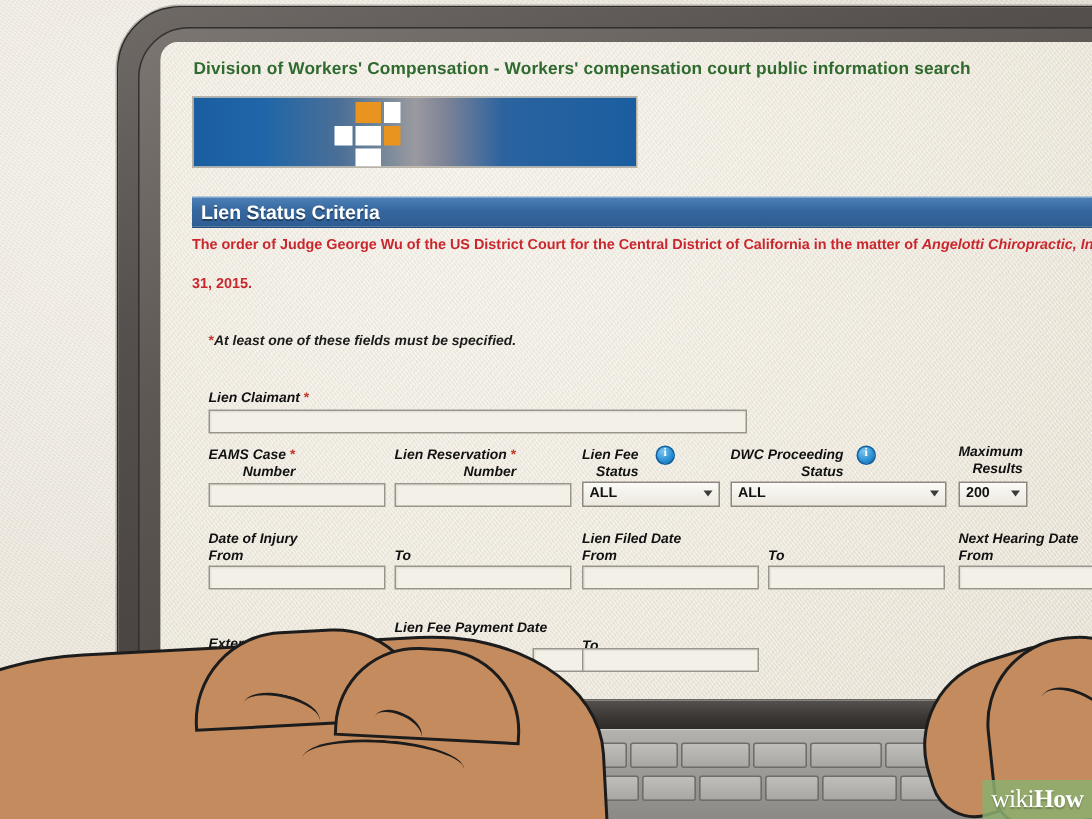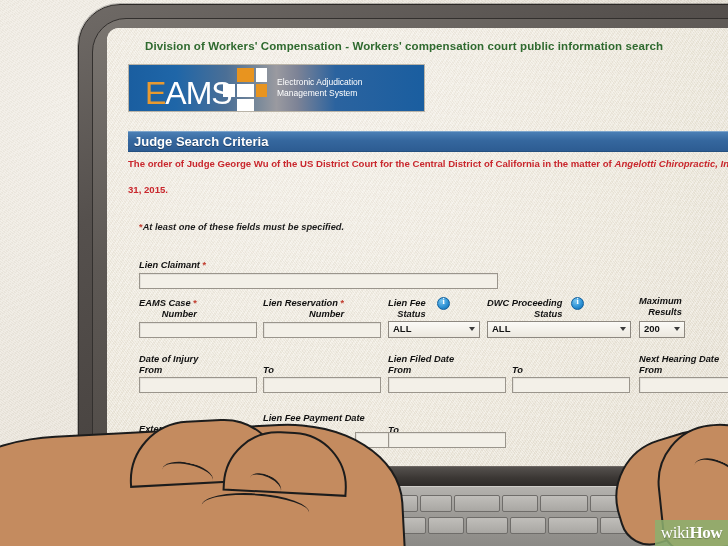--- a/index.html
+++ b/index.html
@@ -52,21 +52,21 @@
     background-image:
       repeating-linear-gradient(52deg, rgba(255,255,255,.40) 0 1px, rgba(90,80,60,.035) 1px 2px),
       repeating-linear-gradient(131deg, rgba(255,255,255,.25) 0 1px, rgba(90,80,60,.03) 1px 3px);
     opacity:.7;pointer-events:none;
   }
   
   #page{
     position:absolute;left:0;top:0;width:660px;height:442px;
   }
   #site-title{
-    position:absolute;left:38px;top:12px;
+    position:absolute;left:22px;top:12px;
     color:#2f6a2f;font-weight:bold;font-size:11.5px;letter-spacing:.1px;
     white-space:nowrap;
     text-align:right;
   }
   
   #eams-banner{
     position:absolute;left:21px;top:36px;width:295px;height:46px;
     background:linear-gradient(90deg,#1a5ea0 0%,#1f66a8 16%,#4b6f96 33%,#7b8a9a 44%,#9a9aa0 50%,#7d8396 57%,#2b639f 70%,#1a5ea0 100%);
     border:1px solid #b9b3a7;
     overflow:hidden;
@@ -230,37 +230,30 @@
 
   <div id="laptop-screen">
     <div class="screenpaper"></div>
     <div class="screengrain"></div>
 
     <div id="page">
 
       <div id="site-title">Division of Workers' Compensation - Workers' compensation court public information search</div>
 
       <div id="eams-banner">
-        <div class="eams-word">
-          <span class="e">E</span><span class="ams">AMS</span>
-        </div>
         <div class="sq o" style="left:108px;top:3px;width:17px;height:14px;"></div>
         <div class="sq w" style="left:127px;top:3px;width:11px;height:14px;"></div>
         <div class="sq w" style="left:108px;top:19px;width:17px;height:13px;"></div>
         <div class="sq o" style="left:127px;top:19px;width:11px;height:13px;"></div>
         <div class="sq w" style="left:94px;top:19px;width:12px;height:13px;"></div>
         <div class="sq w" style="left:108px;top:34px;width:17px;height:12px;"></div>
-        <div id="eams-tag">
-          <div>Electronic Adjudication</div>
-          <div>Management System</div>
-        </div>
       </div>
 
       <div id="section-header">
-        <span>Judge Search Criteria</span>
+        <span>Lien Status Criteria</span>
       </div>
 
       <div id="notice">
         <span>The order of Judge George Wu of the US District Court for the Central District of California in the matter of </span><i>Angelotti Chiropractic, In</i><br>
         <br>
         <span>31, 2015.</span>
       </div>
 
 
       <div id="required-note">

